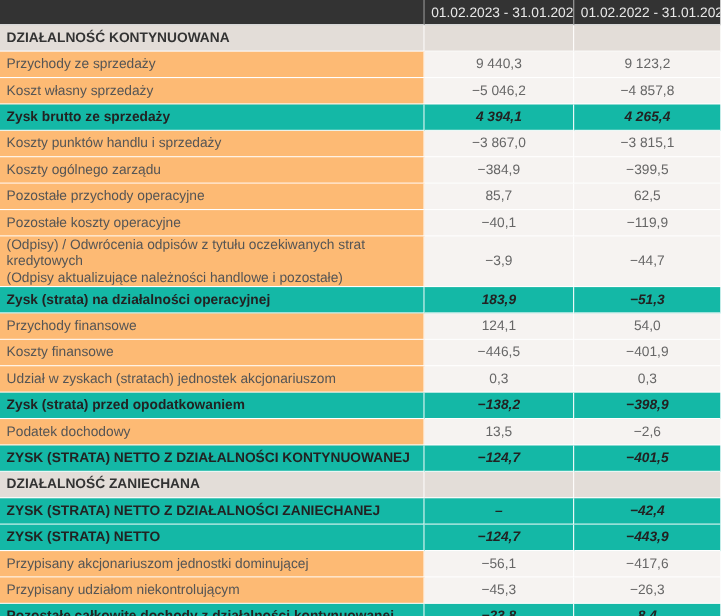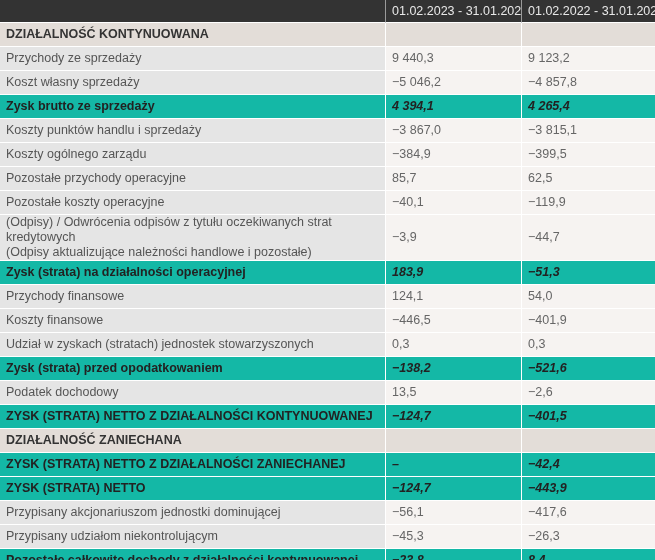--- a/index.html
+++ b/index.html
@@ -42,25 +42,25 @@
       font-weight: normal;
       text-align: center;
       height: 24px;
       border-right: 1px solid #9a9a9a !important;
     }
     thead th:last-child { border-right: none !important; }
     thead th.blank { border-right: 1px solid #9a9a9a; }
 
     td.label {
       text-align: left;
-      background: #e5e5e5;
+      background: #fdba74;
       color: #555555;
     }
     td.val {
-      text-align: left;
+      text-align: center;
       background: #f6f3f1;
       color: #666666;
       padding-right: 8px;
     }
 
     tr.section td {
       background: #e3ddd8;
       color: #333333;
       font-weight: bold;
       height: 24px;
@@ -151,28 +151,28 @@
         <td class="label">Przychody finansowe</td>
         <td class="val">124,1</td>
         <td class="val">54,0</td>
       </tr>
       <tr class="regular">
         <td class="label">Koszty finansowe</td>
         <td class="val">−446,5</td>
         <td class="val">−401,9</td>
       </tr>
       <tr class="regular">
-        <td class="label">Udział w zyskach (stratach) jednostek stowarzyszonych</td>
+        <td class="label">Udział w zyskach (stratach) jednostek akcjonariuszom</td>
         <td class="val">0,3</td>
         <td class="val">0,3</td>
       </tr>
       <tr class="total">
         <td class="label">Zysk (strata) przed opodatkowaniem</td>
         <td class="val">−138,2</td>
-        <td class="val">−521,6</td>
+        <td class="val">−398,9</td>
       </tr>
       <tr class="regular">
         <td class="label">Podatek dochodowy</td>
         <td class="val">13,5</td>
         <td class="val">−2,6</td>
       </tr>
       <tr class="total">
         <td class="label">ZYSK (STRATA) NETTO Z DZIAŁALNOŚCI KONTYNUOWANEJ</td>
         <td class="val">−124,7</td>
         <td class="val">−401,5</td>

